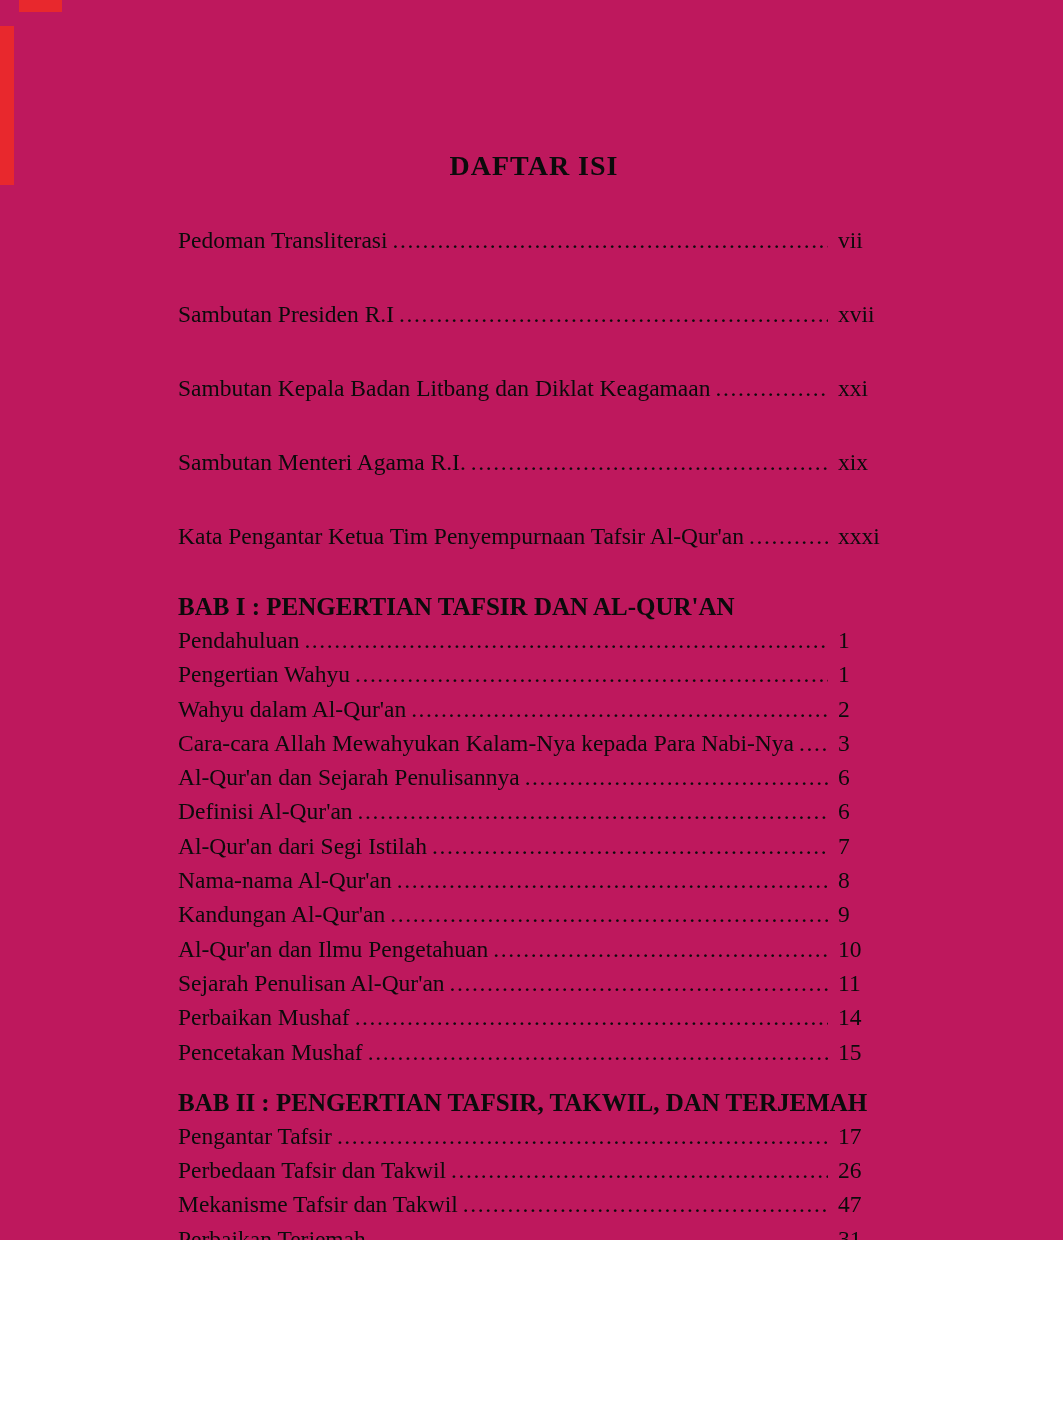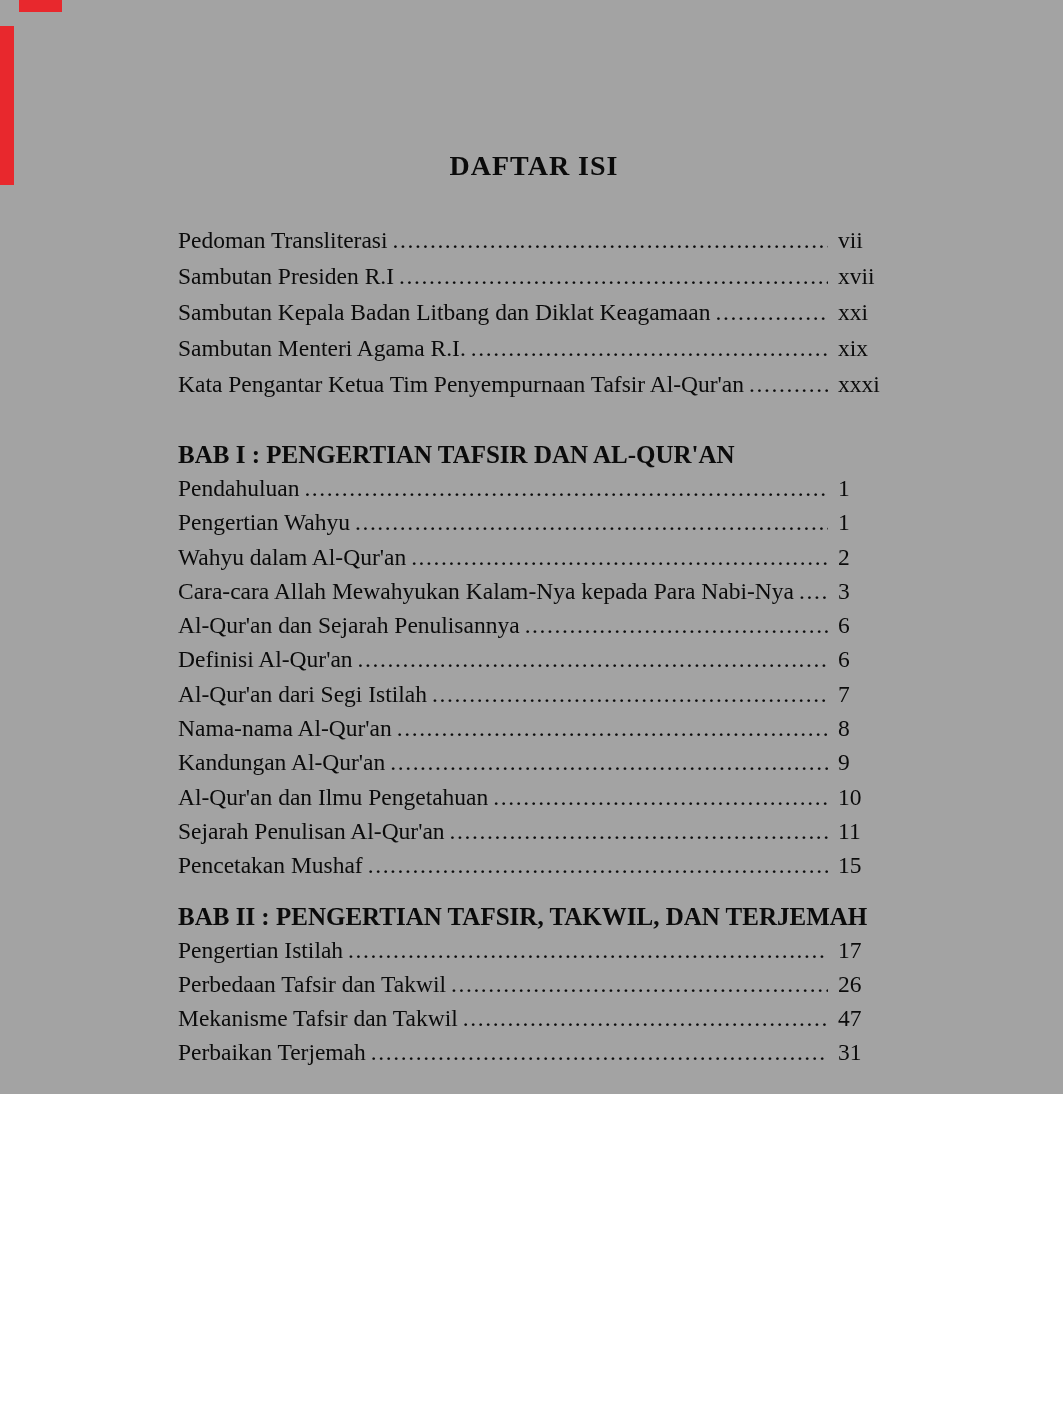--- a/index.html
+++ b/index.html
@@ -1,40 +1,40 @@
 <!DOCTYPE html>
 <html><head>
 <meta charset="utf-8">
 <style>
   html, body { margin: 0; padding: 0; background: #ffffff; }
   .page {
     position: relative;
     width: 1063px;
-    height: 1094px;
-    background: #a3a3a3;
+    height: 1240px;
+    background: #be185d;
     font-family: "Liberation Serif", "DejaVu Serif", serif;
     color: #0b0b0b;
     overflow: hidden;
   }
   .red-mark { position: absolute; }
   .red-mark-top  { left: 19px; top: 0;   width: 43px; height: 12px; }
   .red-mark-left { left: 0;   top: 26px; width: 14px; height: 159px; }
 
   .content { position: absolute; left: 178px; width: 712px; top: 150px; }
 
   .title {
     text-align: center;
     font-weight: bold;
     font-size: 28px;
     line-height: 32px;
     letter-spacing: 1px;
   }
 
   .toc-list.front { margin-top: 40px; }
-  .front .row { line-height: 36px; }
+  .front .row { line-height: 36px; margin-top: 38px; }
 
   .chapter { margin-top: 36px; }
   .chapter + .chapter { margin-top: 17px; }
   .chapter-heading {
     font-weight: bold;
     font-size: 25px;
     line-height: 33px;
     white-space: nowrap;
   }
   .chapter .row { line-height: 34.3px; }
@@ -161,31 +161,36 @@
     <span class="label">Al-Qur'an dan Ilmu Pengetahuan</span>
     <span class="dots"></span>
     <span class="pagenum">10</span>
   </div>
             <div class="row">
     <span class="label">Sejarah Penulisan Al-Qur'an</span>
     <span class="dots"></span>
     <span class="pagenum">11</span>
   </div>
             <div class="row">
+    <span class="label">Perbaikan Mushaf</span>
+    <span class="dots"></span>
+    <span class="pagenum">14</span>
+  </div>
+            <div class="row">
     <span class="label">Pencetakan Mushaf</span>
     <span class="dots"></span>
     <span class="pagenum">15</span>
   </div>
           </div>
   </section>
         <section class="chapter">
     <div class="chapter-heading">BAB II : PENGERTIAN TAFSIR, TAKWIL, DAN TERJEMAH</div>
     <div class="toc-list ch">
             <div class="row">
-    <span class="label">Pengertian Istilah</span>
+    <span class="label">Pengantar Tafsir</span>
     <span class="dots"></span>
     <span class="pagenum">17</span>
   </div>
             <div class="row">
     <span class="label">Perbedaan Tafsir dan Takwil</span>
     <span class="dots"></span>
     <span class="pagenum">26</span>
   </div>
             <div class="row">
     <span class="label">Mekanisme Tafsir dan Takwil</span>

